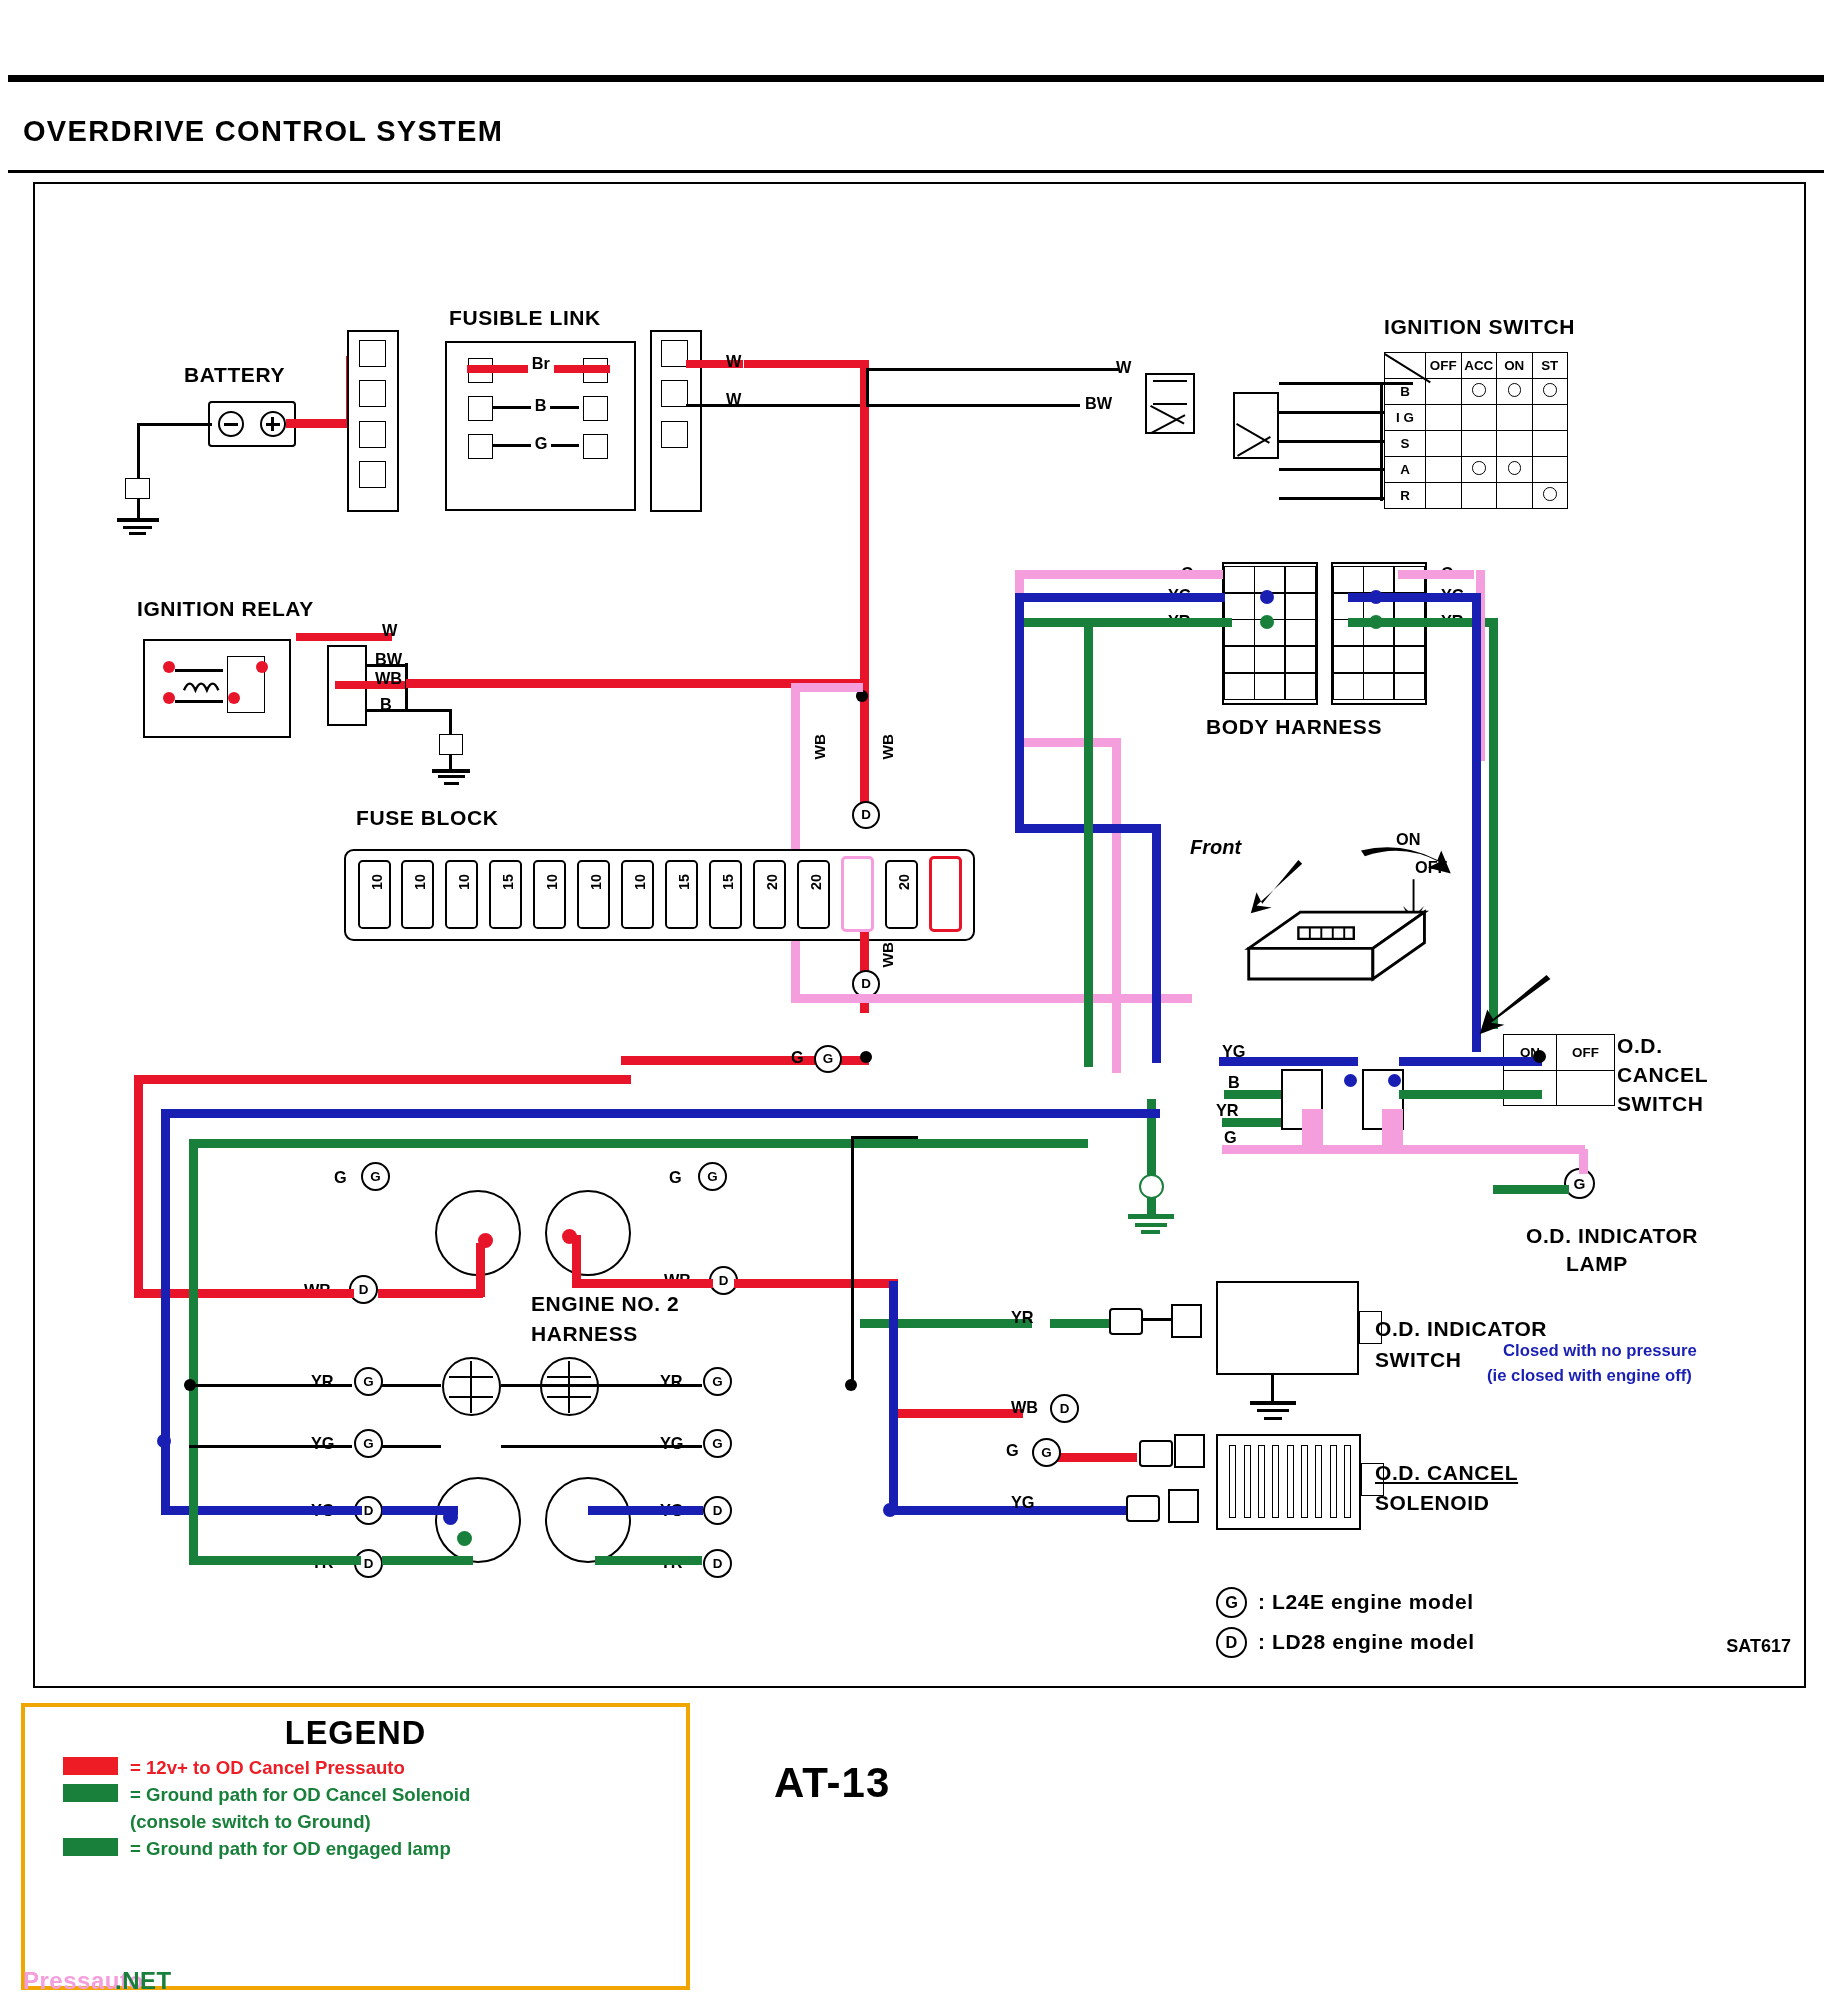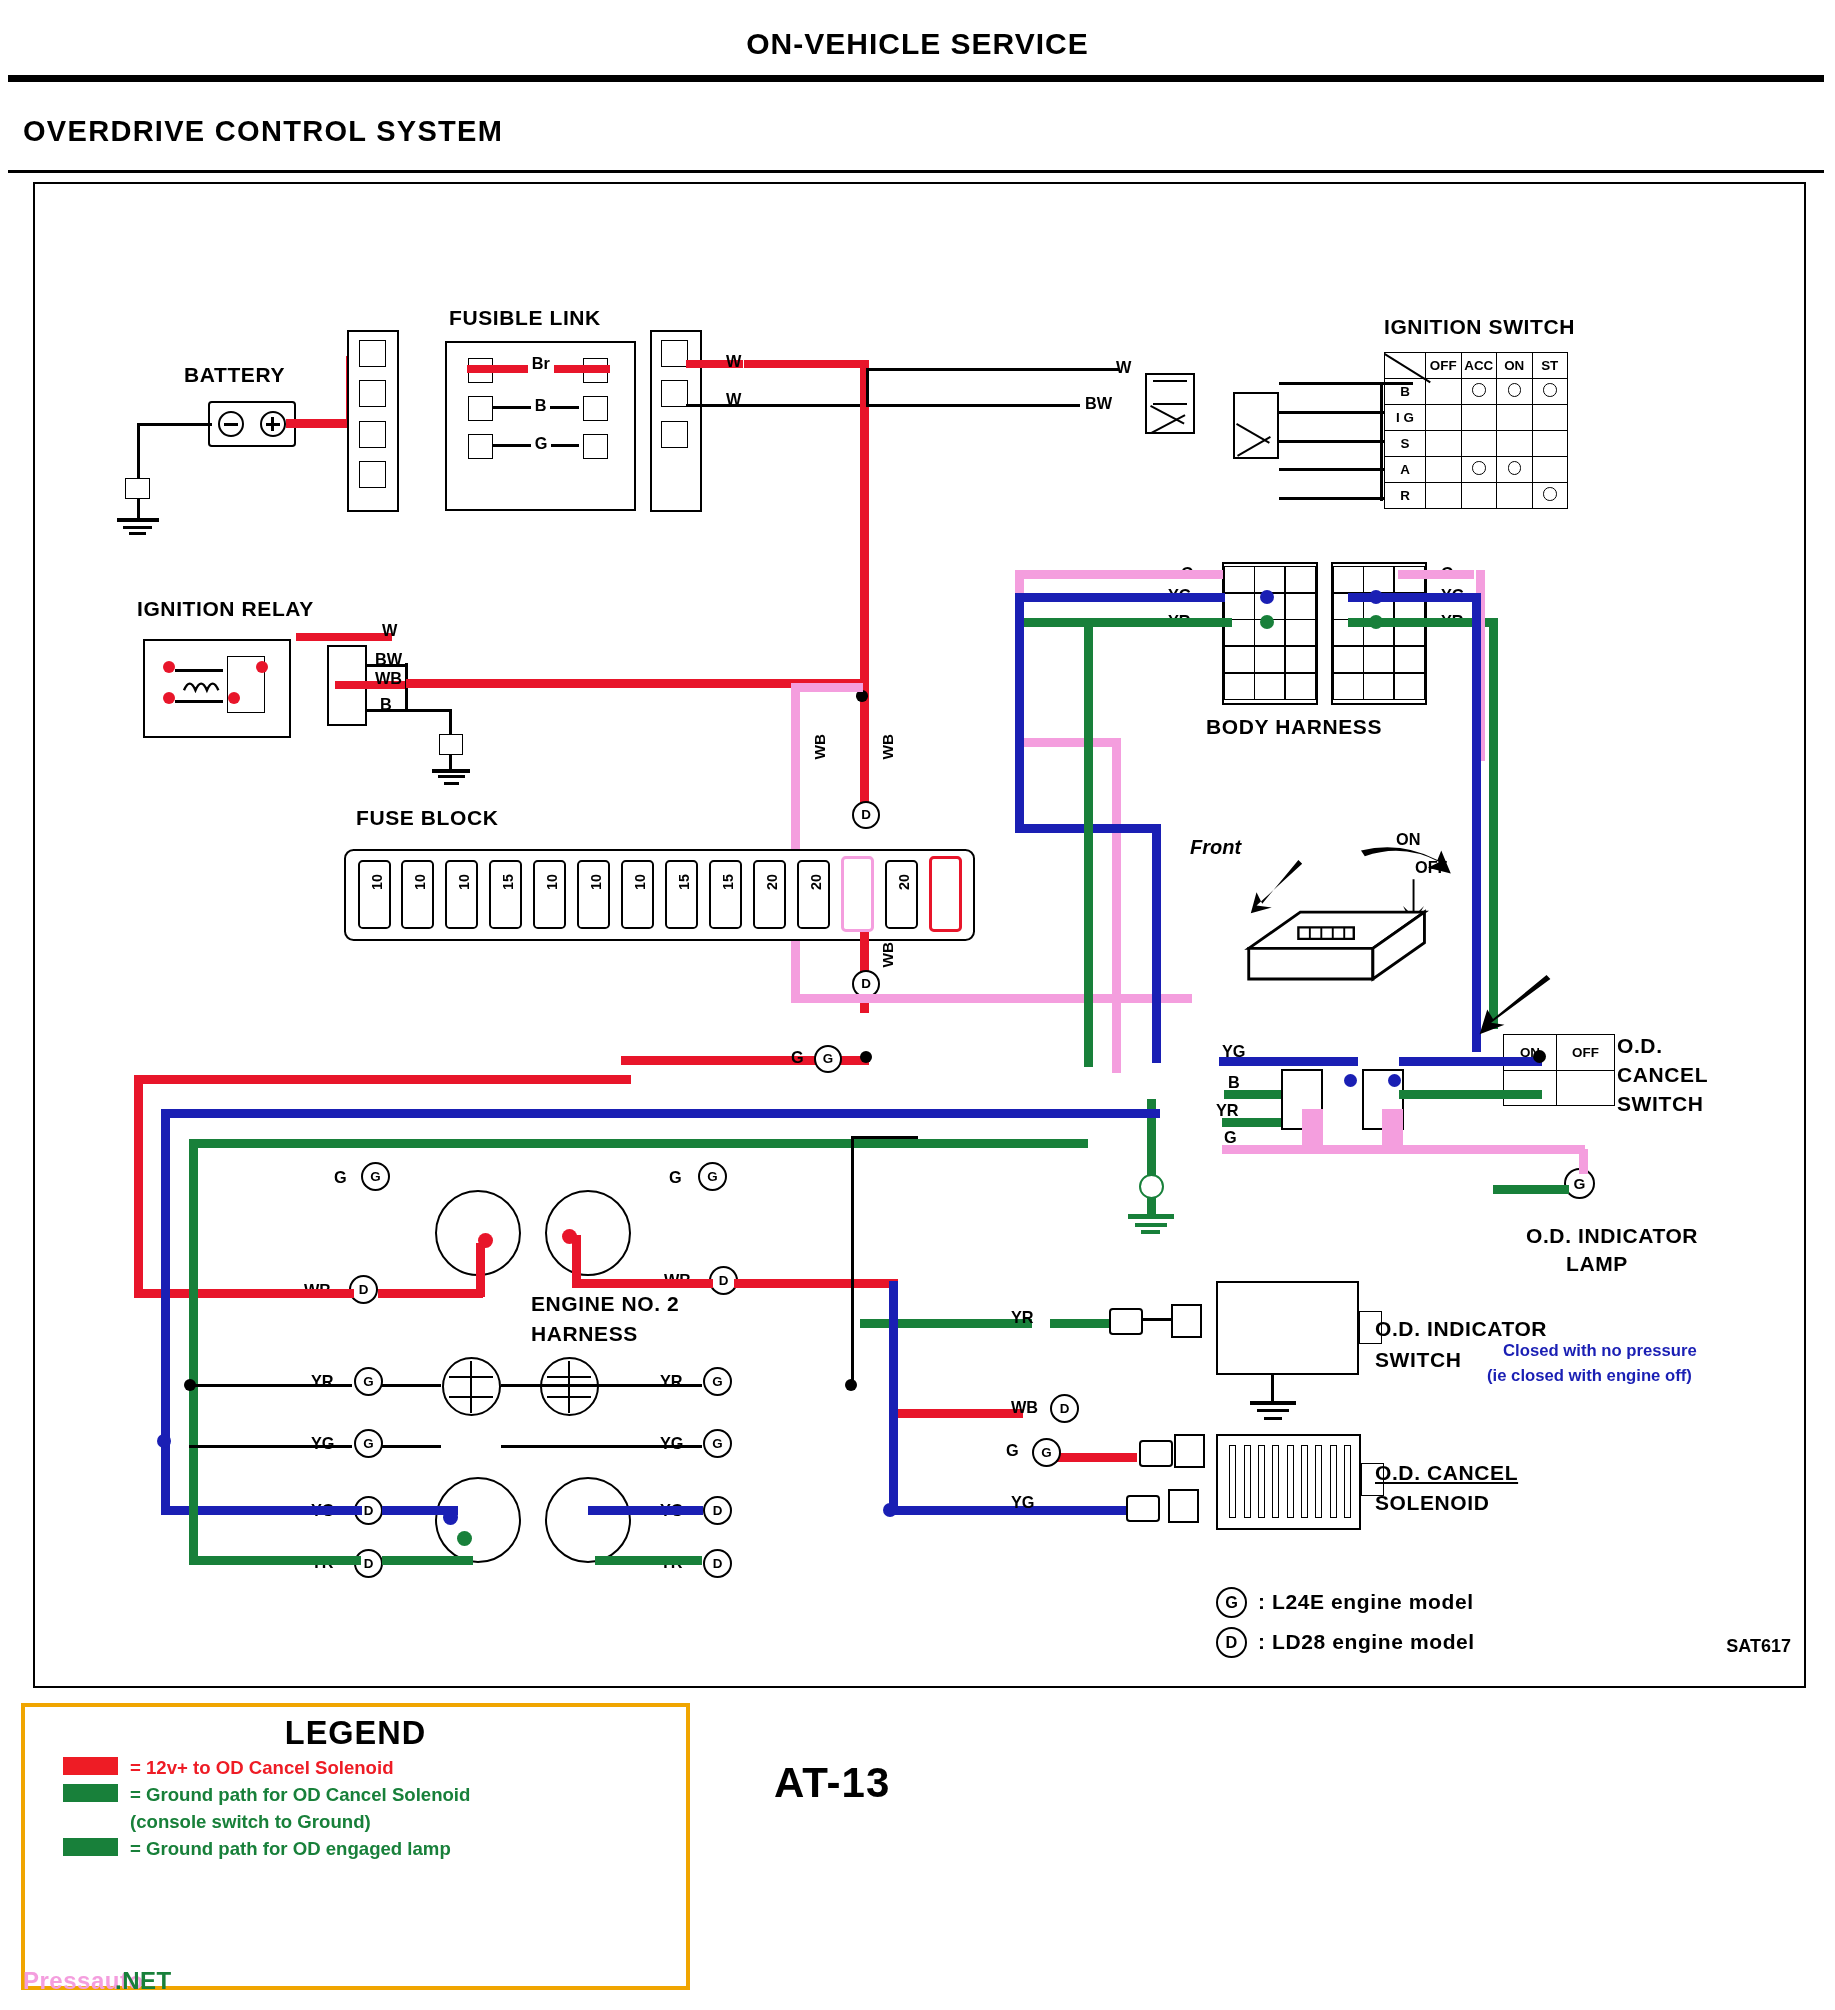--- a/index.html
+++ b/index.html
@@ -42,21 +42,20 @@
   .fuse{position:absolute;border:2.4px solid #000;box-sizing:border-box;background:#fff;}
   .note-blue{position:absolute;font-size:16.7px;font-weight:bold;color:#1a1fb4;line-height:1.35;}
   table.sw{position:absolute;border-collapse:collapse;}
   table.sw td{border:1.9px solid #000;width:32.5px;height:23px;font-size:13.4px;font-weight:bold;text-align:center;}
 </style>
 </head>
 <body>
 
 <div class="page">
 
-  <div class="hdr-title">ON-VEHICLE SERVICE</div>
   <div class="hdr-rule"></div>
   <div class="sub-title">OVERDRIVE CONTROL SYSTEM</div>
   <div class="sub-rule"></div>
 
   <div class="frame"></div>
 
   <div class="ttl" style="left:184px;top:363px;">BATTERY</div>
   <div class="box" style="left:208px;top:401px;width:88px;height:46px;border-radius:3.8px;"></div>
   <div class="circ" style="left:218px;top:411px;width:26px;height:26px;"></div>
   <div class="wire bk" style="left:224px;top:423px;width:14.3px;height:2.9px;"></div>
@@ -576,21 +575,21 @@
   <div class="conn" style="left:1216px;top:1627px;width:31px;height:31px;font-size:16.3px;">D</div>
   <div class="ttl" style="left:1258px;top:1630px;"><span style="font-weight:bold;">:</span> <span>LD28 engine model</span></div>
 
   <div class="sat">SAT617</div>
 
   <div class="legend">
     <h2>LEGEND</h2>
     <div id="legend-rows">
         <div class="lg-row">
           <div class="lg-sw" style="background: rgb(238, 28, 37); top: 3.8px;"></div>
-          <div class="lg-tx" style="top: 3.8px; color: rgb(238, 28, 37);">= 12v+ to OD Cancel Solenoid</div>
+          <div class="lg-tx" style="top: 3.8px; color: rgb(238, 28, 37);">= 12v+ to OD Cancel Pressauto</div>
         </div>
         <div class="lg-row">
           <div class="lg-sw" style="background: rgb(24, 128, 58); top: 3.8px;"></div>
           <div class="lg-tx" style="top: 3.8px; color: rgb(24, 128, 58);">= Ground path for OD Cancel Solenoid</div>
         </div>
         <div class="lg-row">
           <div class="lg-tx" style="top: 3.8px; color: rgb(24, 128, 58);">(console switch to Ground)</div>
         </div>
         <div class="lg-row">
           <div class="lg-sw" style="background: rgb(24, 128, 58); top: 3.8px;"></div>

